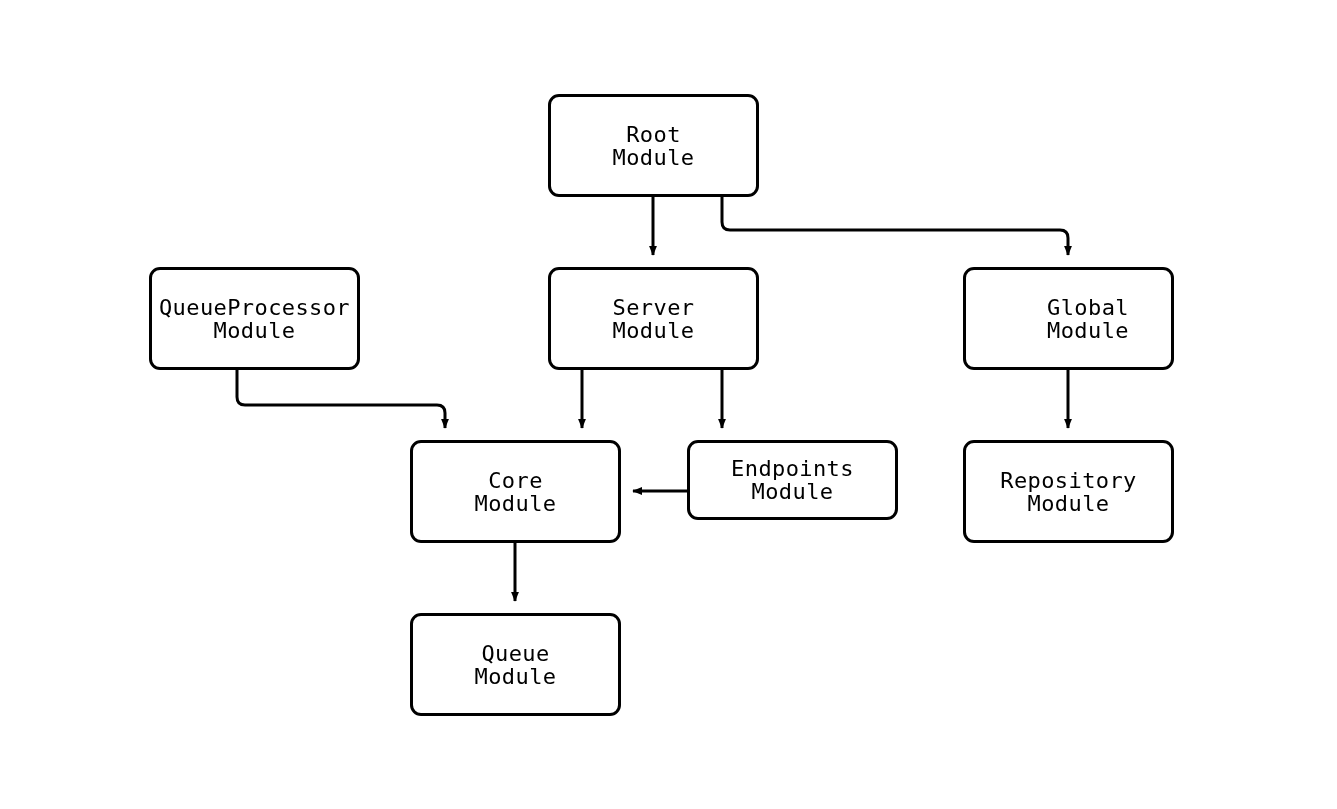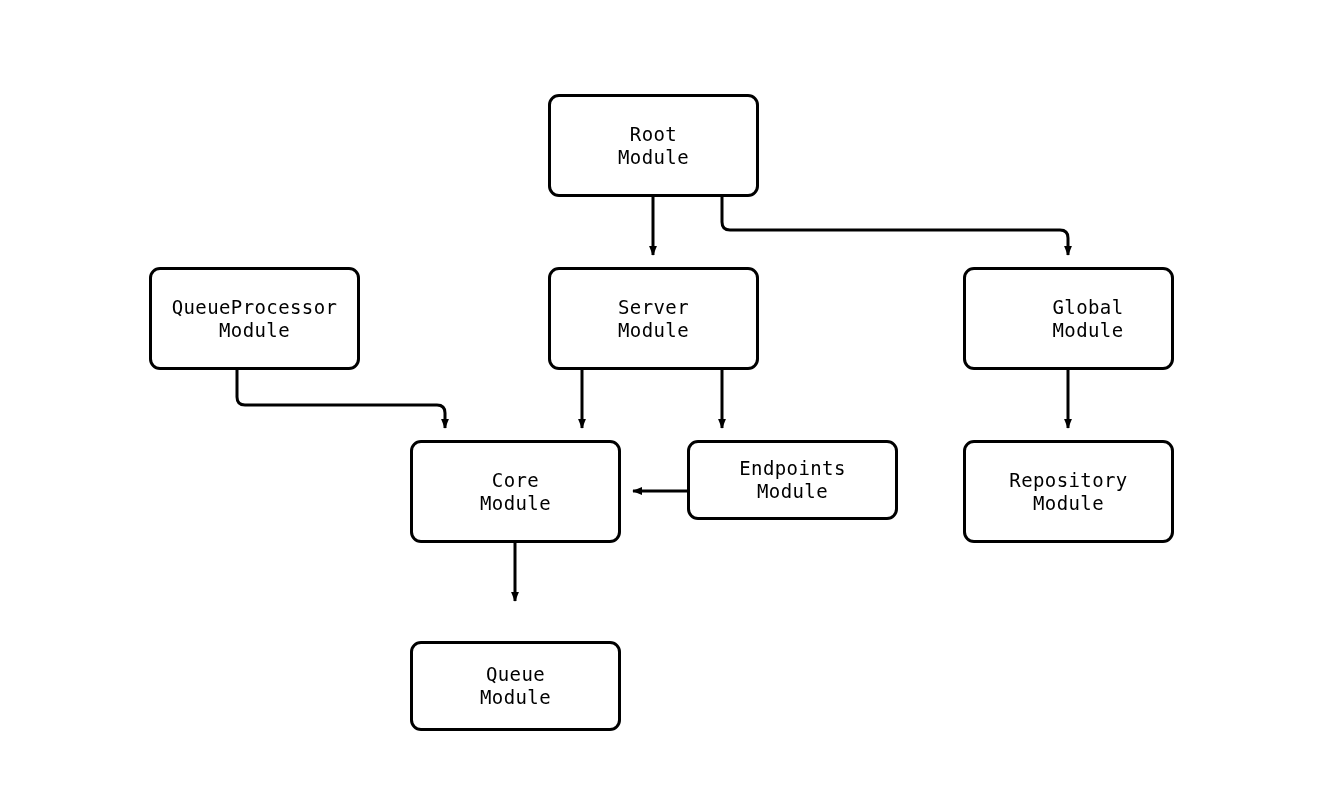--- a/index.html
+++ b/index.html
@@ -33,21 +33,21 @@
     border: 3px solid #000000;
     border-radius: 11px;
     display: flex;
     flex-direction: column;
     align-items: center;
     justify-content: center;
     z-index: 2;
   }
   .node-label {
     font-family: "DejaVu Sans Mono", "Liberation Mono", monospace;
-    font-size: 19px;
+    font-size: 22px;
     line-height: 23px;
     color: #000000;
     text-align: center;
     white-space: pre;
     letter-spacing: 0.4px;
   }
 </style>
 </head>
 <body>
 
@@ -99,18 +99,18 @@
   <div class="node" style="left: 687px; top: 440px; width: 211px; height: 80px; border-color: rgb(0, 0, 0); background: rgb(255, 255, 255);">
     <div class="node-label">Endpoints
 Module</div>
   </div>
 
   <div class="node" style="left: 963px; top: 440px; width: 211px; height: 103px; border-color: rgb(0, 0, 0); background: rgb(255, 255, 255);">
     <div class="node-label">Repository
 Module</div>
   </div>
 
-  <div class="node" style="left: 410px; top: 613px; width: 211px; height: 90px; border-color: rgb(0, 0, 0); background: rgb(255, 255, 255); margin-top: 28px;">
+  <div class="node" style="left: 410px; top: 613px; width: 211px; height: 103px; border-color: rgb(0, 0, 0); background: rgb(255, 255, 255);">
     <div class="node-label">Queue
 Module</div>
   </div>
 
 </div>
 
 </body></html>

